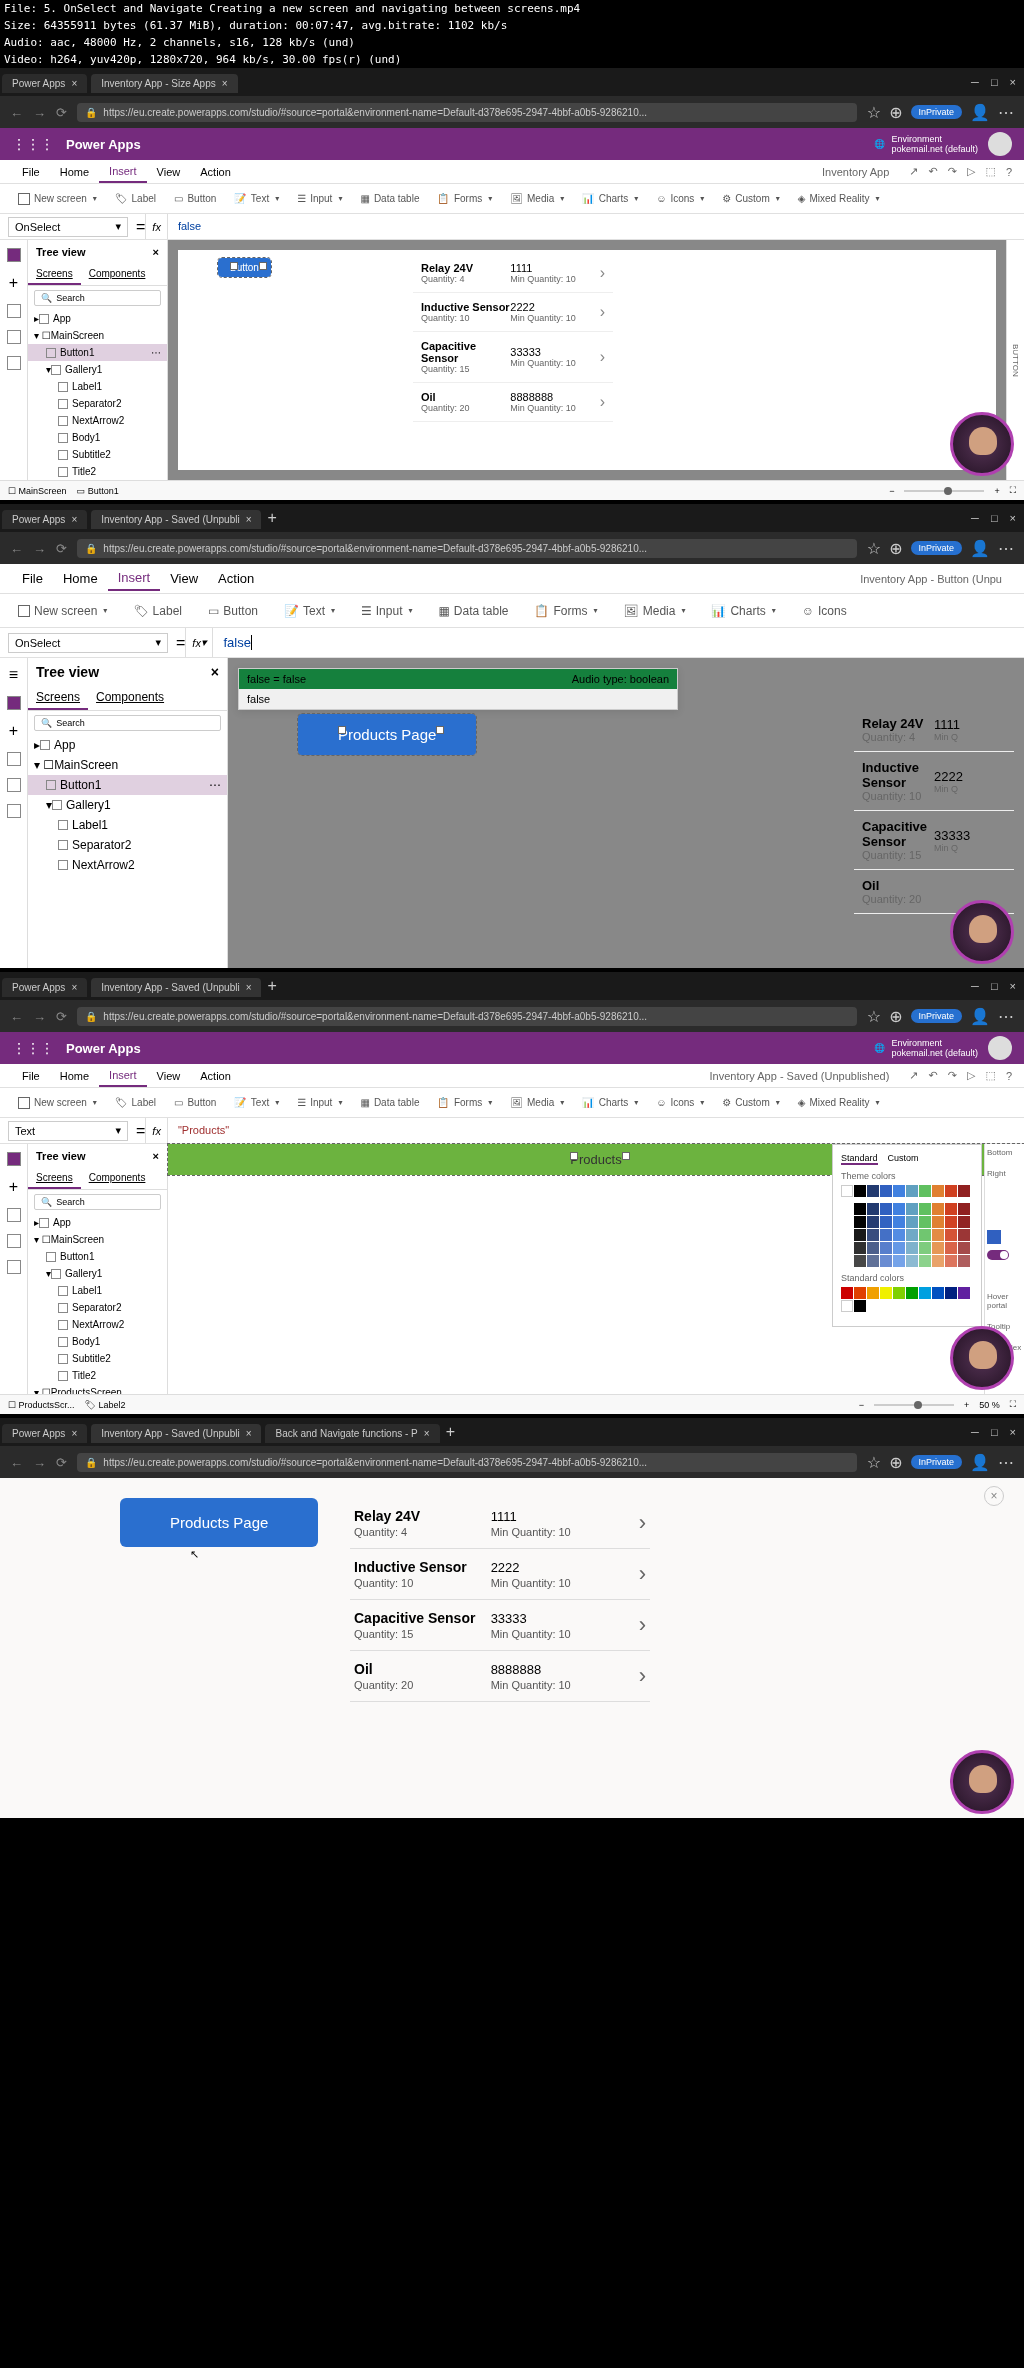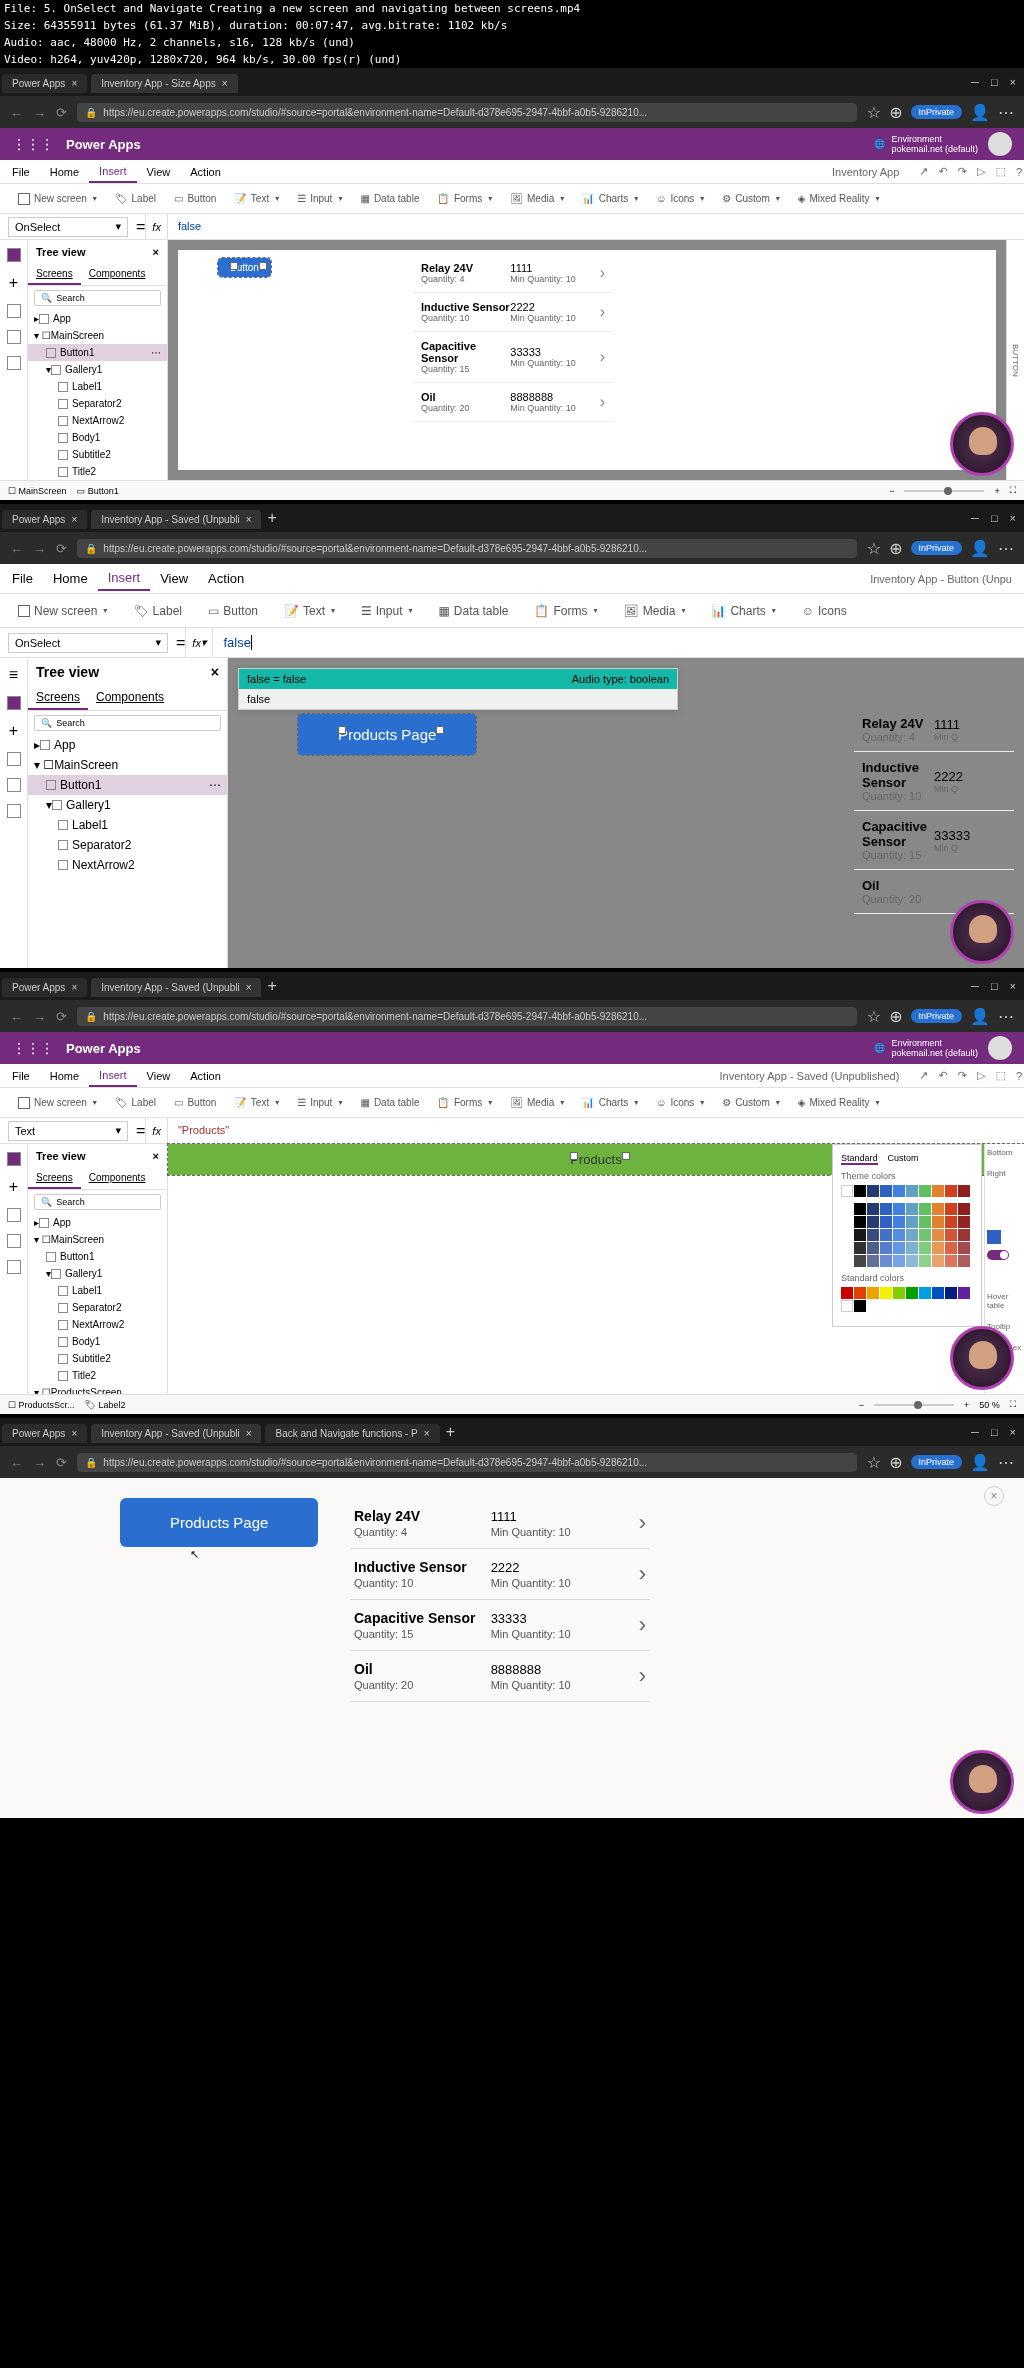--- a/index.html
+++ b/index.html
@@ -21,21 +21,21 @@
 .inprivate { background: #2670d0; color: #fff; font-size: 9px; padding: 2px 8px; border-radius: 10px; }
 
 
 .pa-header { background: #752b7d; display: flex; align-items: center; height: 32px; padding: 0 12px; color: #fff; }
 .pa-waffle { font-size: 14px; margin-right: 12px; }
 .pa-title { font-size: 13px; font-weight: 600; }
 .pa-env { margin-left: auto; font-size: 9px; display: flex; align-items: center; gap: 6px; }
 .pa-avatar { width: 24px; height: 24px; background: #ddd; border-radius: 50%; margin-left: 10px; }
 
 
-.menu-bar { background: #fff; display: flex; align-items: center; height: 24px; padding: 0 2px; font-size: 11px; border-bottom: 1px solid #e0e0e0; }
+.menu-bar { background: #fff; display: flex; align-items: center; height: 24px; padding: 0 12px; font-size: 11px; border-bottom: 1px solid #e0e0e0; }
 .menu-item { padding: 4px 10px; cursor: pointer; }
 .menu-item.active { border-bottom: 2px solid #752b7d; color: #752b7d; }
 .menu-right { margin-left: auto; display: flex; gap: 10px; align-items: center; color: #666; }
 .app-name { font-size: 11px; color: #666; margin-right: 10px; }
 
 
 .ribbon { background: #fff; display: flex; align-items: center; height: 30px; padding: 0 12px; font-size: 10px; border-bottom: 1px solid #e0e0e0; gap: 6px; color: #555; }
 .ribbon-btn { display: flex; align-items: center; gap: 4px; padding: 4px 6px; cursor: pointer; }
 .chev-down::after { content: "▾"; font-size: 8px; margin-left: 2px; }
 .icon-square { width: 12px; height: 12px; border: 1px solid #666; display: inline-block; }
@@ -85,21 +85,21 @@
 
 .webcam { position: absolute; width: 64px; height: 64px; border-radius: 50%; background: radial-gradient(#553355,#221122); border: 3px solid #b040b0; bottom: 4px; right: 10px; z-index: 100; overflow:hidden; }
 .webcam::after { content:""; position:absolute; top:12px; left:16px; width:28px; height:28px; background:#d0a080; border-radius:50% 50% 40% 40%; }
 
 
 .main2 { height: 310px; }
 .tree-panel-lg { width: 200px; }
 .ribbon-lg { height: 34px; font-size: 12px; gap: 14px; }
 .menu-bar-lg { height: 30px; font-size: 13px; }
 .formula-bar-lg { height: 30px; }
-.intellisense { position: absolute; background: #14b8a6; border: 1px solid #ccc; font-size: 11px; box-shadow: 0 2px 8px rgba(0,0,0,0.1); }
+.intellisense { position: absolute; background: #15803d; border: 1px solid #ccc; font-size: 11px; box-shadow: 0 2px 8px rgba(0,0,0,0.1); }
 .intel-row { padding: 4px 8px; display: flex; gap: 20px; }
 .intel-row2 { padding: 4px 8px; background: #f0f0f0; }
 
 
 .color-picker { position: absolute; right: 42px; top: 0; width: 150px; background: #fff; border: 1px solid #ccc; padding: 8px; font-size: 9px; }
 .cp-tabs { display: flex; gap: 10px; margin-bottom: 6px; }
 .cp-tab.active { border-bottom: 2px solid #752b7d; }
 .cp-label { color: #666; margin-bottom: 4px; }
 .cp-grid { display: grid; grid-template-columns: repeat(10, 12px); gap: 1px; margin-bottom: 6px; }
 .cp-sw { width: 12px; height: 12px; }
@@ -740,21 +740,21 @@
             <div class="cp-sw" style="background:#000"></div>
         </div>
       </div>
     </div>
     <div class="props-panel">
       <div class="prop-row">Bottom</div>
       <div class="prop-row">Right</div>
       <div style="height:40px"></div>
       <div style="width:14px;height:14px;background:#3060c0;margin-bottom:6px"></div>
       <div class="toggle"></div>
-      <div class="prop-row" style="margin-top:30px">Hover table</div>
+      <div class="prop-row" style="margin-top:30px">Hover portal</div>
       <div class="prop-row">Tooltip</div>
       <div class="prop-row">Tab index</div>
     </div>
     <div class="webcam"></div>
   </div>
   <div class="status-bar">
     <span>☐ <span>ProductsScr...</span></span>
     <span>🏷 <span>Label2</span></span>
     <span style="margin-left:auto">−</span>
     <div class="zoom-slider">

